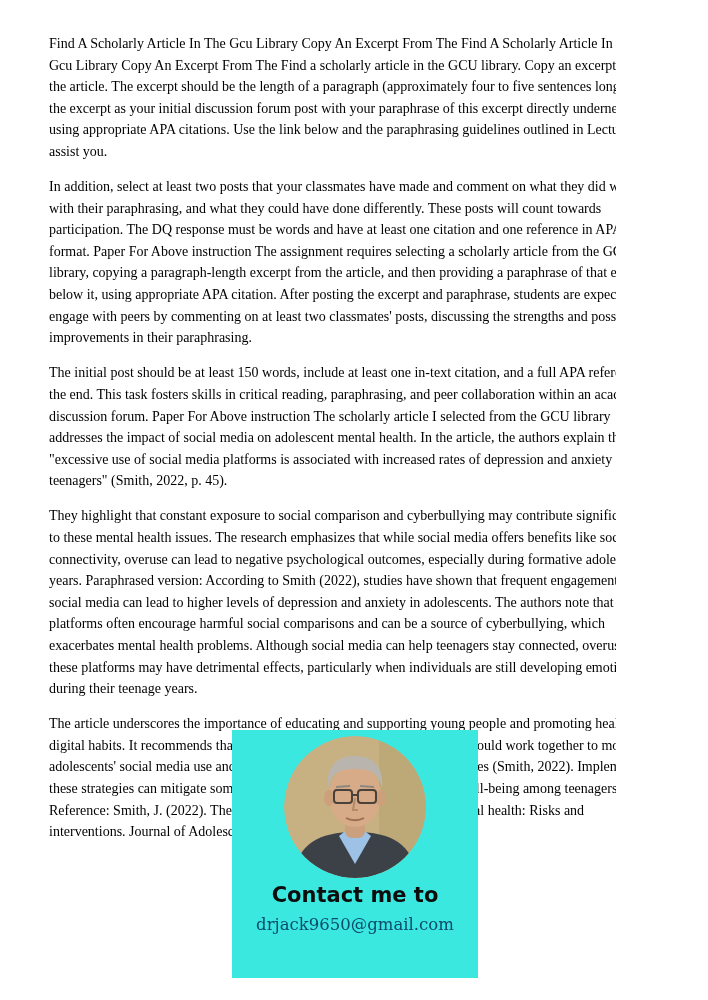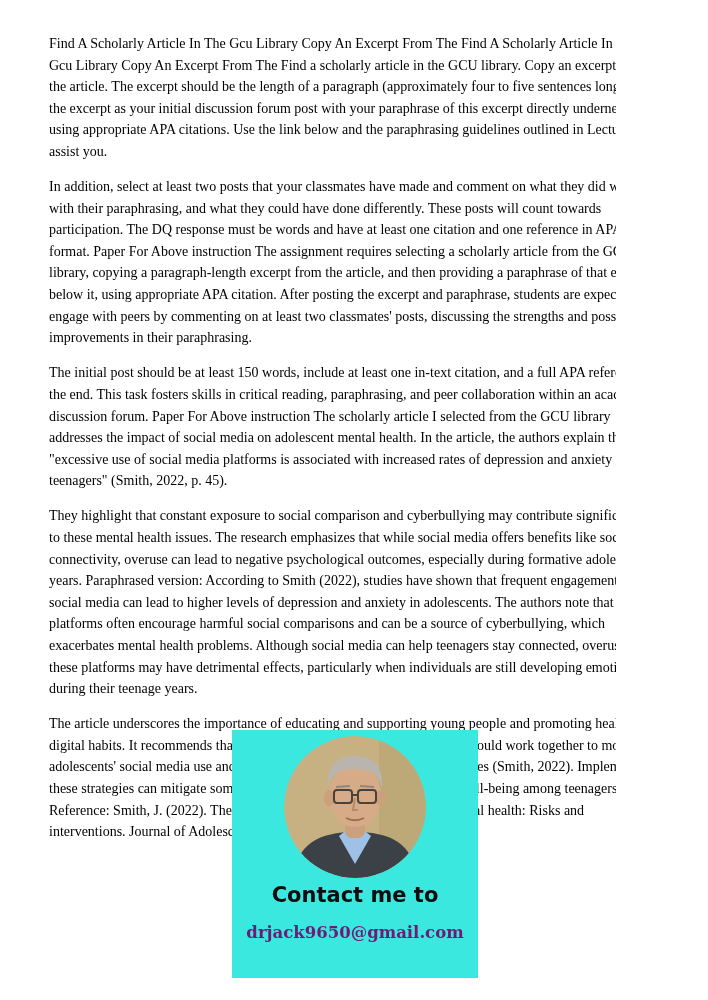--- a/index.html
+++ b/index.html
@@ -53,25 +53,25 @@
     font-weight: 700;
     font-size: 21px;
     line-height: 30px;
     color: #0d0d0d;
     text-align: center;
     margin-top: 2px;
     white-space: nowrap;
   }
   .email-text {
     font-family: "DejaVu Serif", "Liberation Serif", serif;
-    font-weight: 700;
+    font-weight: 400;
     font-size: 16.5px;
-    color: #701a75;
+    color: #0c4a6e;
     text-align: center;
-    margin-top: 13px;
+    margin-top: 5px;
     white-space: nowrap;
   }
 </style>
 </head>
 <body>
 
 <div class="page">
 
   <div class="content">
     <p>Find A Scholarly Article In The Gcu Library Copy An Excerpt From The Find A Scholarly Article In The Gcu Library Copy An Excerpt From The Find a scholarly article in the GCU library. Copy an excerpt from the article. The excerpt should be the length of a paragraph (approximately four to five sentences long). Post the excerpt as your initial discussion forum post with your paraphrase of this excerpt directly underneath using appropriate APA citations. Use the link below and the paraphrasing guidelines outlined in Lecture 2 to assist you.</p>

